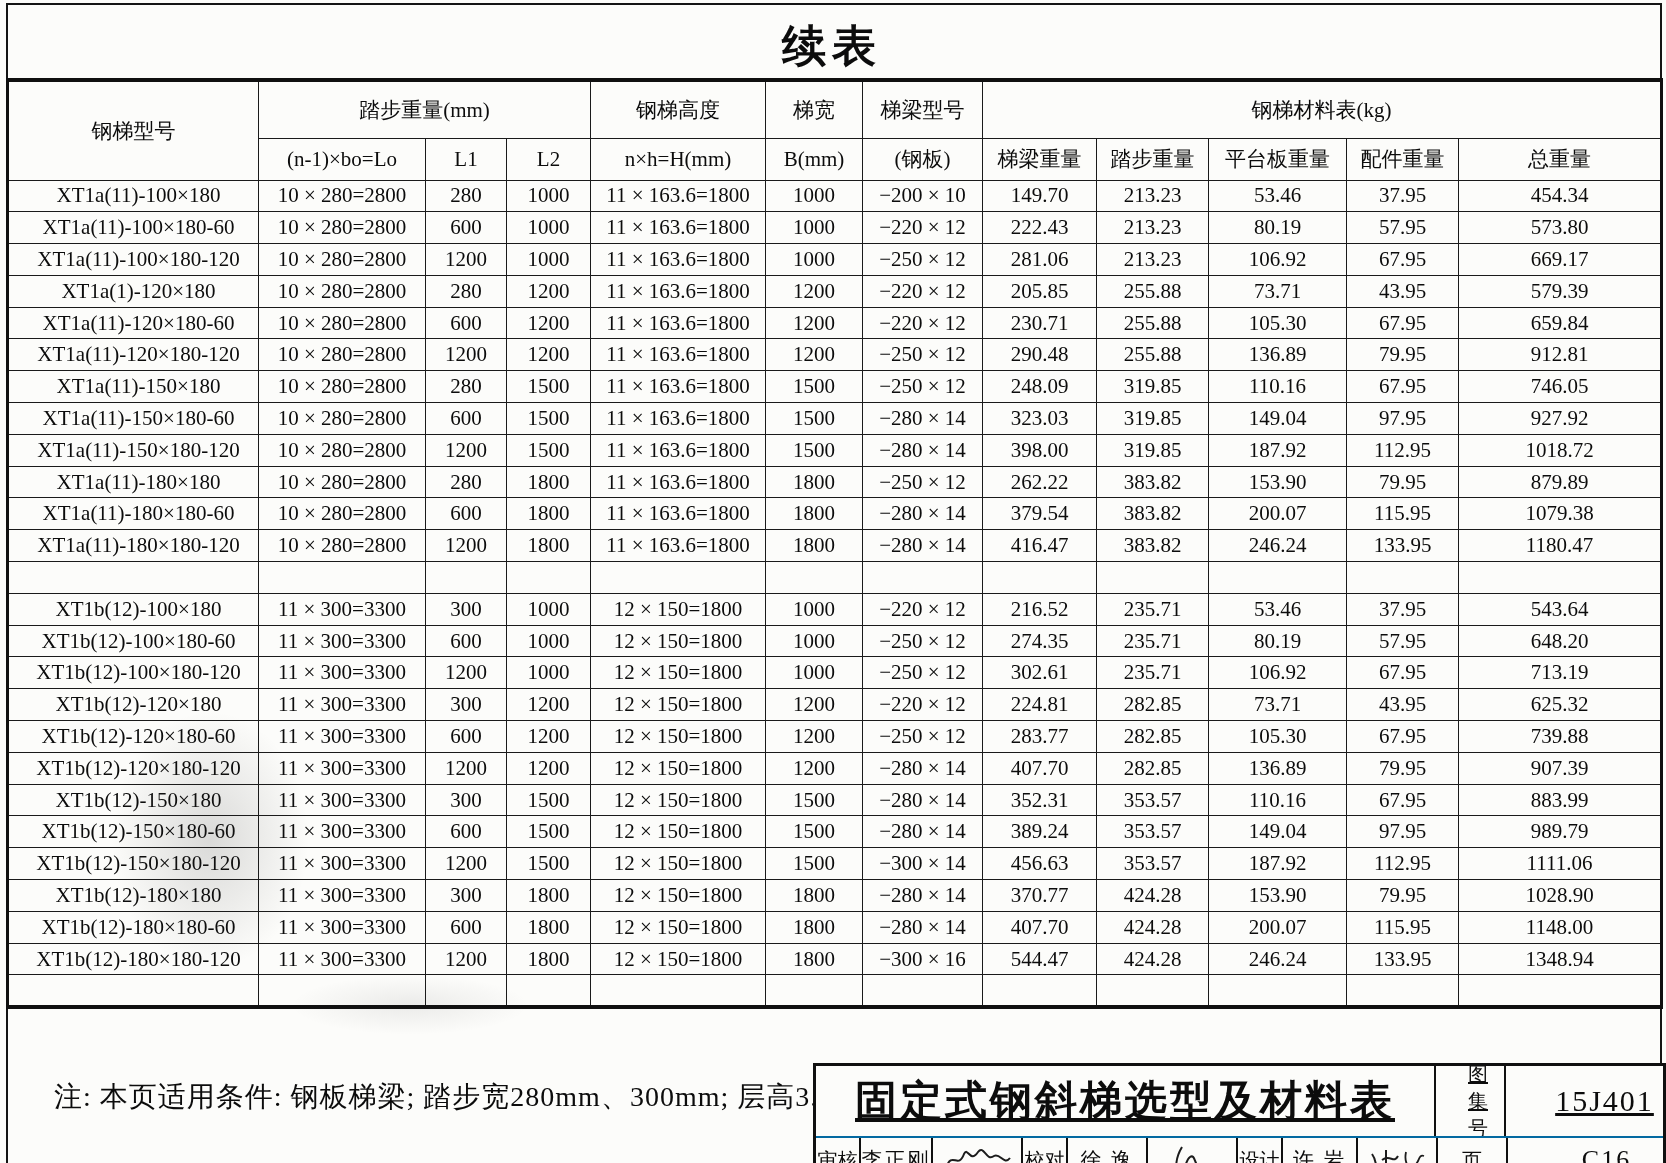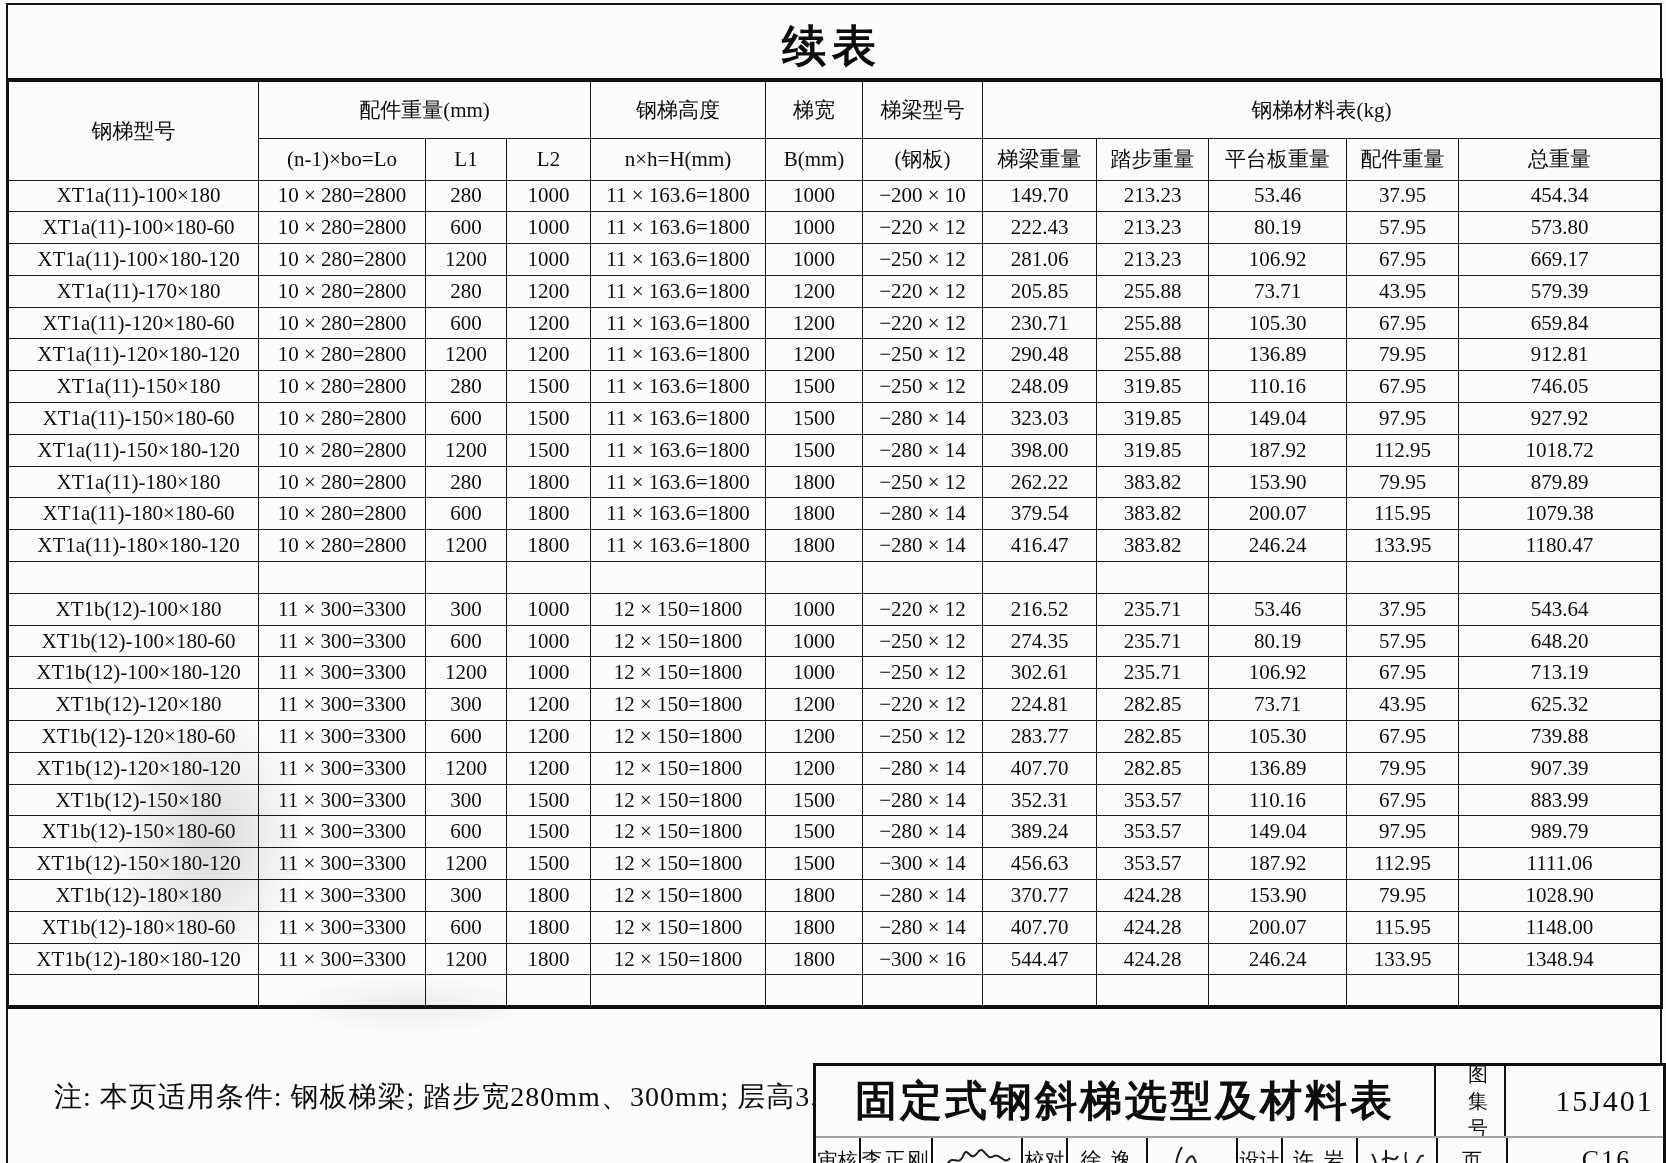--- a/index.html
+++ b/index.html
@@ -31,21 +31,21 @@
   table.spec thead tr.h2{height:42px;}
   table.spec tbody tr{height:31.8px;}
   table.spec td.model{text-align:center;padding-left:12px;}
   .note{
     position:absolute;left:54px;top:1078px;font-size:28px;letter-spacing:1px;
   }
   .title-block{
     position:absolute;left:813px;top:1063px;width:847px;
     border:3px solid #101010;background:#fcfcfa;
   }
-  .tb-row1{display:flex;height:70px;border-bottom:2px solid #a3a3a3;}
+  .tb-row1{display:flex;height:70px;border-bottom:2px solid #0369a1;text-decoration:underline;}
   .tb-row2{display:flex;height:44px;}
   .tb-cell{
     display:flex;align-items:center;justify-content:center;
     border-right:2px solid #101010;box-sizing:border-box;overflow:hidden;
   }
   .tb-cell:last-child{border-right:none;}
   .tb-main-title{width:620px;font-size:42px;font-weight:bold;letter-spacing:3px;}
   .tb-atlas-label{width:70px;font-size:21px;padding-left:32px;}
   .tb-atlas-no{width:149px;font-size:30px;letter-spacing:2px;padding-left:48px;}
   .tb-lbl{font-size:20px;}
@@ -75,21 +75,21 @@
         <col style="width:120px">
         <col style="width:114px">
       <col style="width:112px">
         <col style="width:138px">
         <col style="width:112px">
         <col style="width:203px">
     </colgroup>
     <thead>
       <tr class="h1">
         <th rowspan="2">钢梯型号</th>
-        <th colspan="3">配件重量(mm)</th>
+        <th colspan="3">踏步重量(mm)</th>
         <th>钢梯高度</th>
         <th>梯宽</th>
         <th>梯梁型号</th>
         <th colspan="5">钢梯材料表(kg)</th>
       </tr>
       <tr class="h2">
         <th>(n-1)×bo=Lo</th>
         <th>L1</th>
         <th>L2</th>
         <th>n×h=H(mm)</th>
@@ -139,21 +139,21 @@
           <td>11 × 163.6=1800</td>
           <td>1000</td>
           <td>−250 × 12</td>
           <td>281.06</td>
           <td>213.23</td>
           <td>106.92</td>
           <td>67.95</td>
           <td>669.17</td>
         </tr>
         <tr>
-          <td class="model">XT1a(11)-170×180</td>
+          <td class="model">XT1a(1)-120×180</td>
           <td>10 × 280=2800</td>
           <td>280</td>
           <td>1200</td>
           <td>11 × 163.6=1800</td>
           <td>1200</td>
           <td>−220 × 12</td>
           <td>205.85</td>
           <td>255.88</td>
           <td>73.71</td>
           <td>43.95</td>

